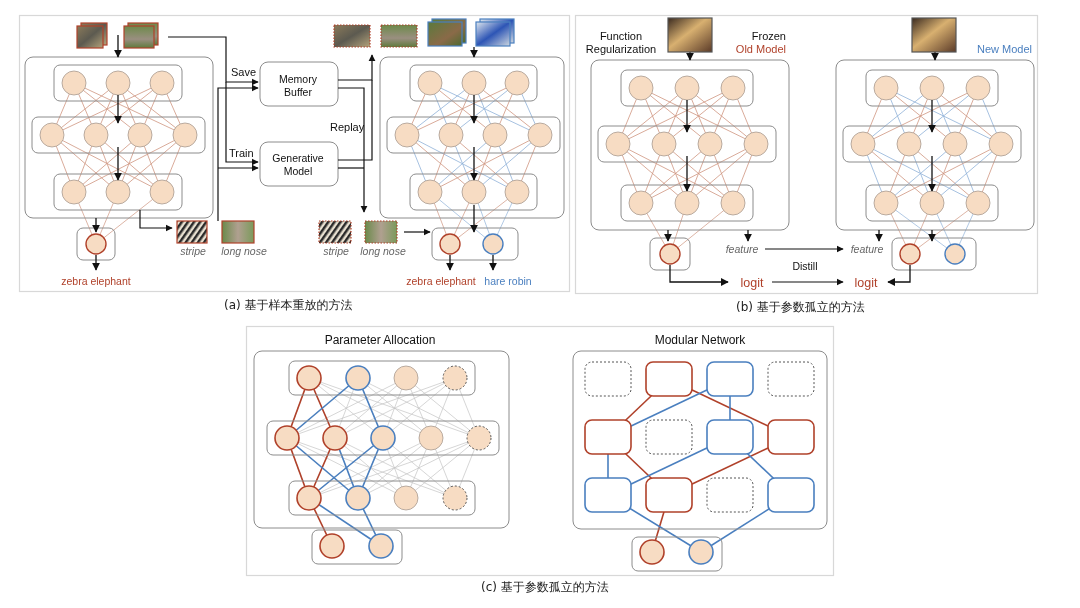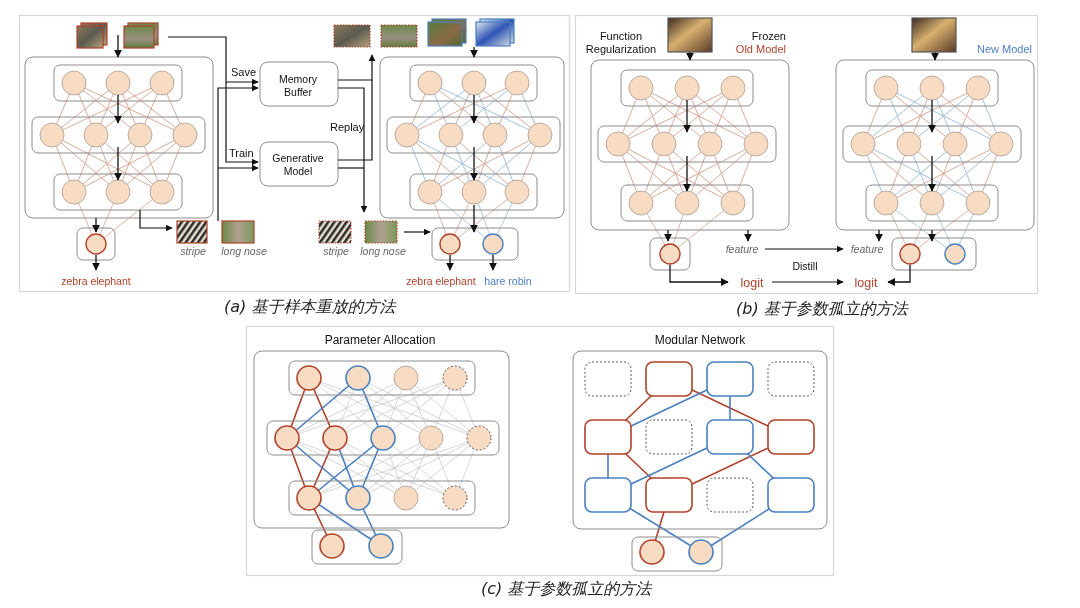--- a/index.html
+++ b/index.html
@@ -1,18 +1,18 @@
 <!DOCTYPE html>
 <html><head>
 <meta charset="utf-8">
 <style>
   html,body{margin:0;padding:0;background:#ffffff;}
   body{width:1080px;height:608px;position:relative;overflow:hidden;font-family:"Liberation Sans","DejaVu Sans",sans-serif;}
   svg{position:absolute;left:0;top:0;}
-  .cap{position:absolute;font-family:"DejaVu Sans",sans-serif;font-size:16px;color:#222;white-space:nowrap;font-style:italic;}
+  .cap{position:absolute;font-family:"DejaVu Sans",sans-serif;font-size:12px;color:#222;white-space:nowrap;}
 </style>
 </head>
 <body>
 
 <svg id="canvas" width="1080" height="608" viewBox="0 0 1080 608">
   <defs>
     <marker id="arr" viewBox="0 0 10 10" refX="9" refY="5" markerWidth="6" markerHeight="6" orient="auto-start-reverse">
       <path d="M0,0 L10,5 L0,10 z" fill="#111"></path>
     </marker>
     <linearGradient id="gZebra" x1="0" y1="0" x2="1" y2="1">

